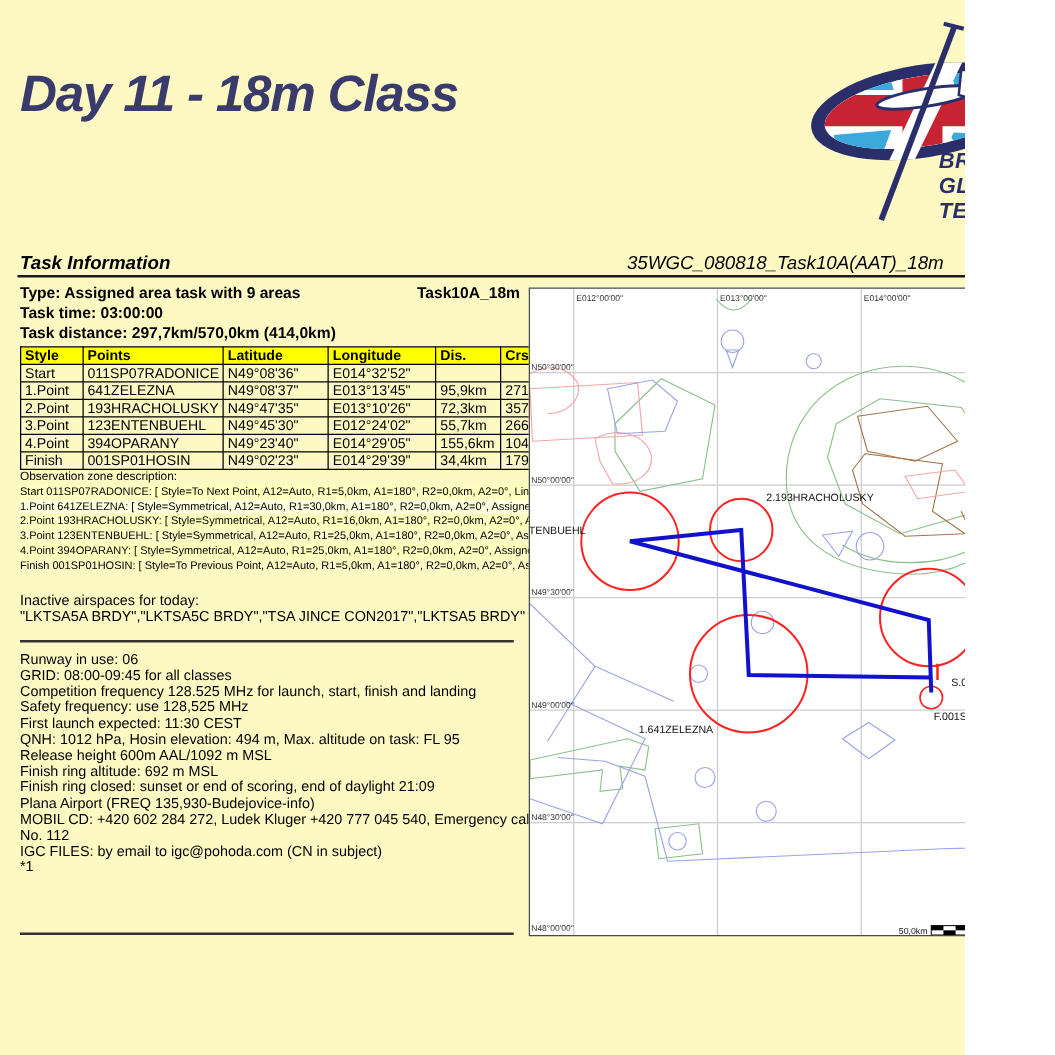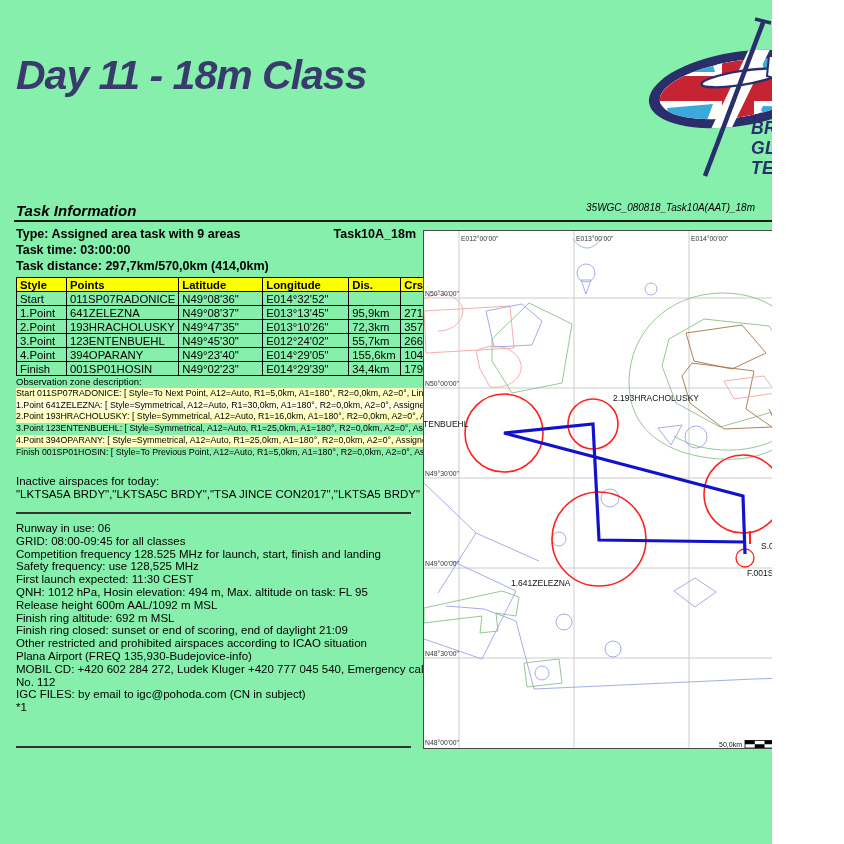--- a/index.html
+++ b/index.html
@@ -1,22 +1,22 @@
 <!DOCTYPE html>
 <html><head>
 <meta charset="utf-8">
 <style>
   html,body{margin:0;padding:0;background:#fff;}
-  #page{position:relative;width:772px;height:844px;background:#86efac;overflow:hidden;
+  #page{position:relative;width:772px;height:844px;background:#fef9c3;overflow:hidden;
         font-family:"Liberation Sans",sans-serif;color:#000;}
   .abs{position:absolute;}
   .page-title{left:16px;top:52px;font-size:41px;font-weight:bold;font-style:italic;
               color:#3a3b6d;letter-spacing:-1px;}
   .hdr-left{left:16px;top:202px;font-size:15px;font-weight:bold;font-style:italic;}
-  .hdr-right{right:17px;top:202px;font-size:10px;font-style:italic;margin-left:28px;}
+  .hdr-right{right:17px;top:202px;font-size:15px;font-style:italic;margin-left:28px;}
   .hdr-rule{left:14px;top:220px;width:813px;height:2px;background:#1a1a1a;}
   .taskline{left:16px;width:400px;font-size:12.5px;font-weight:bold;line-height:16px;}
   .task-id{float:right;}
   .wtable{left:16px;top:277px;border-collapse:collapse;font-size:11.3px;}
   .wtable td,.wtable th{border:1px solid #000;padding:0 3px;height:13px;text-align:left;
                         white-space:nowrap;font-weight:normal;}
   .wtable th{background:#ffff00;font-weight:bold;margin-left:12px;}
   .wtable{border:1.5px solid #000;}
   .obs-title{left:16px;top:376px;font-size:9.5px;}
   .obs-box{left:16px;top:388px;width:408px;overflow:hidden;}
@@ -174,21 +174,20 @@
   <div class="abs info-box">
     <div>Runway in use: 06</div>
     <div>GRID: 08:00-09:45 for all classes</div>
     <div>Competition frequency 128.525 MHz for launch, start, finish and landing</div>
     <div>Safety frequency: use 128,525 MHz</div>
     <div>First launch expected: 11:30 CEST</div>
     <div>QNH: 1012 hPa, Hosin elevation: 494 m, Max. altitude on task: FL 95</div>
     <div>Release height 600m AAL/1092 m MSL</div>
     <div>Finish ring altitude: 692 m MSL</div>
     <div>Finish ring closed: sunset or end of scoring, end of daylight 21:09</div>
-    <div>Other restricted and prohibited airspaces according to ICAO situation</div>
     <div>Plana Airport (FREQ 135,930-Budejovice-info)</div>
     <div>MOBIL CD: +420 602 284 272, Ludek Kluger +420 777 045 540, Emergency call No. 112</div>
     <div>IGC FILES: by email to igc@pohoda.com (CN in subject)</div>
     <div>*1</div>
   </div>
 
   <div class="abs rule-thin" style="top:746px;"></div>
 
   <div class="abs map">
     <svg width="400" height="517" viewBox="0 0 400 517">

